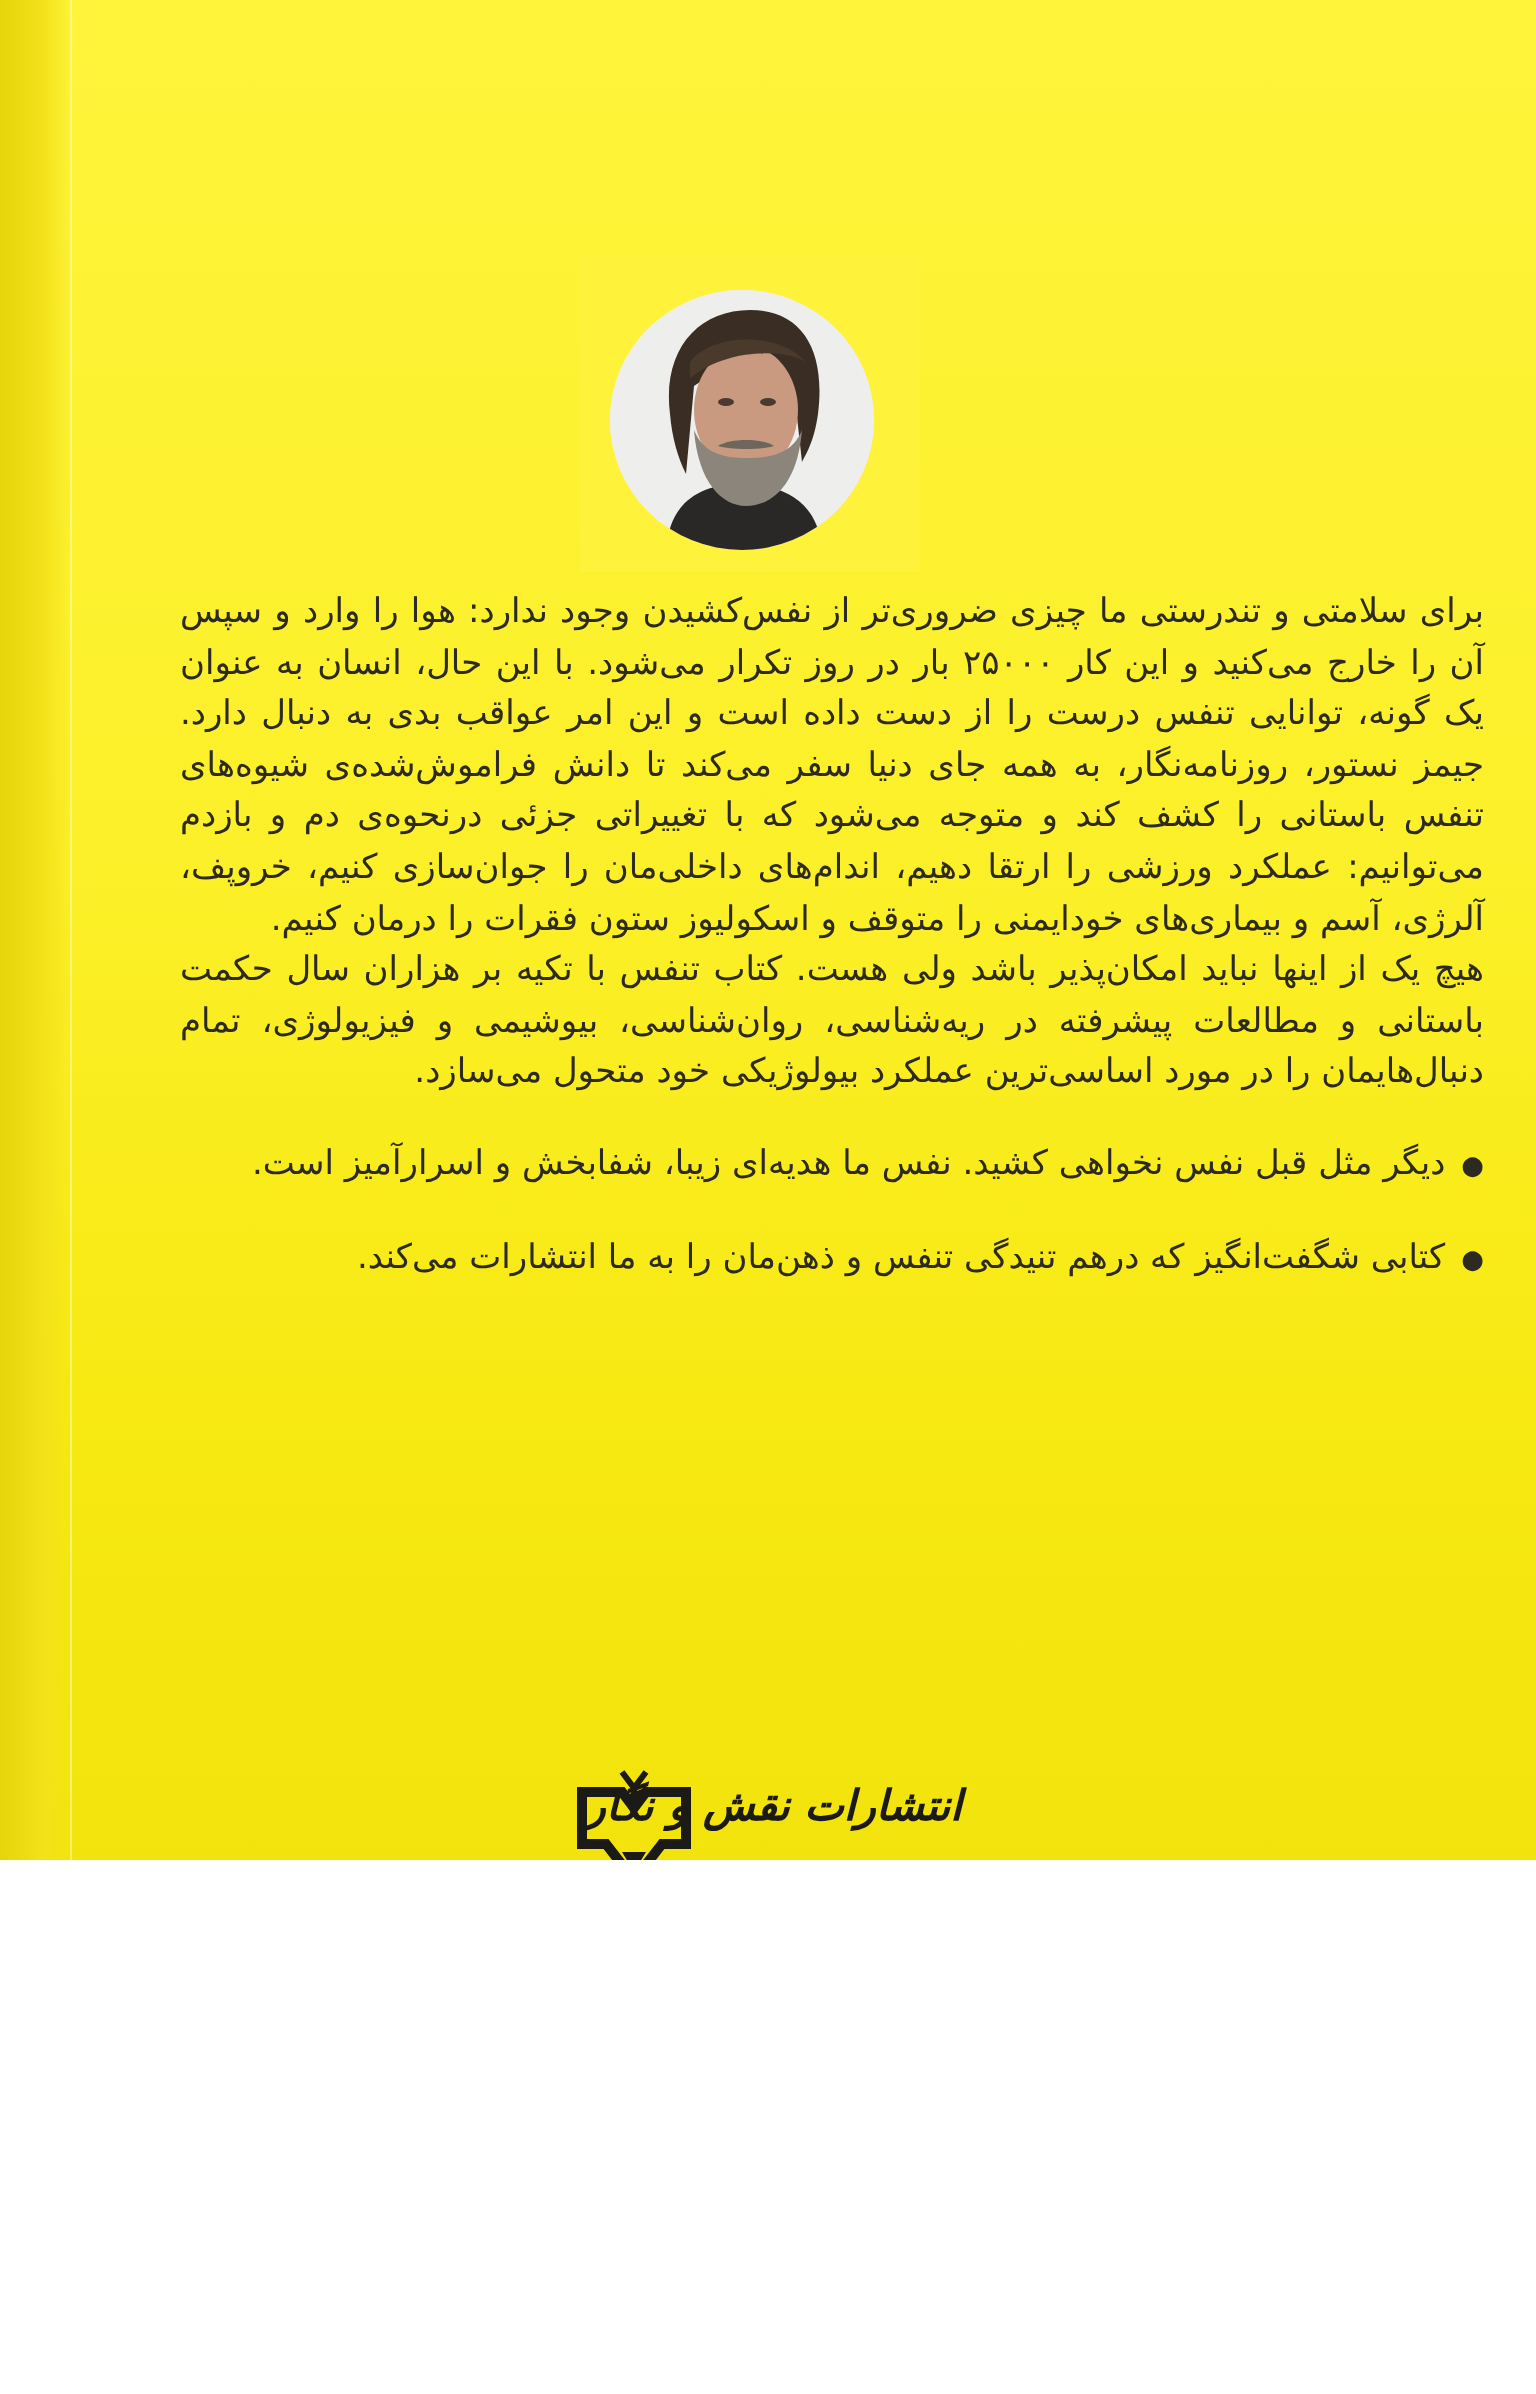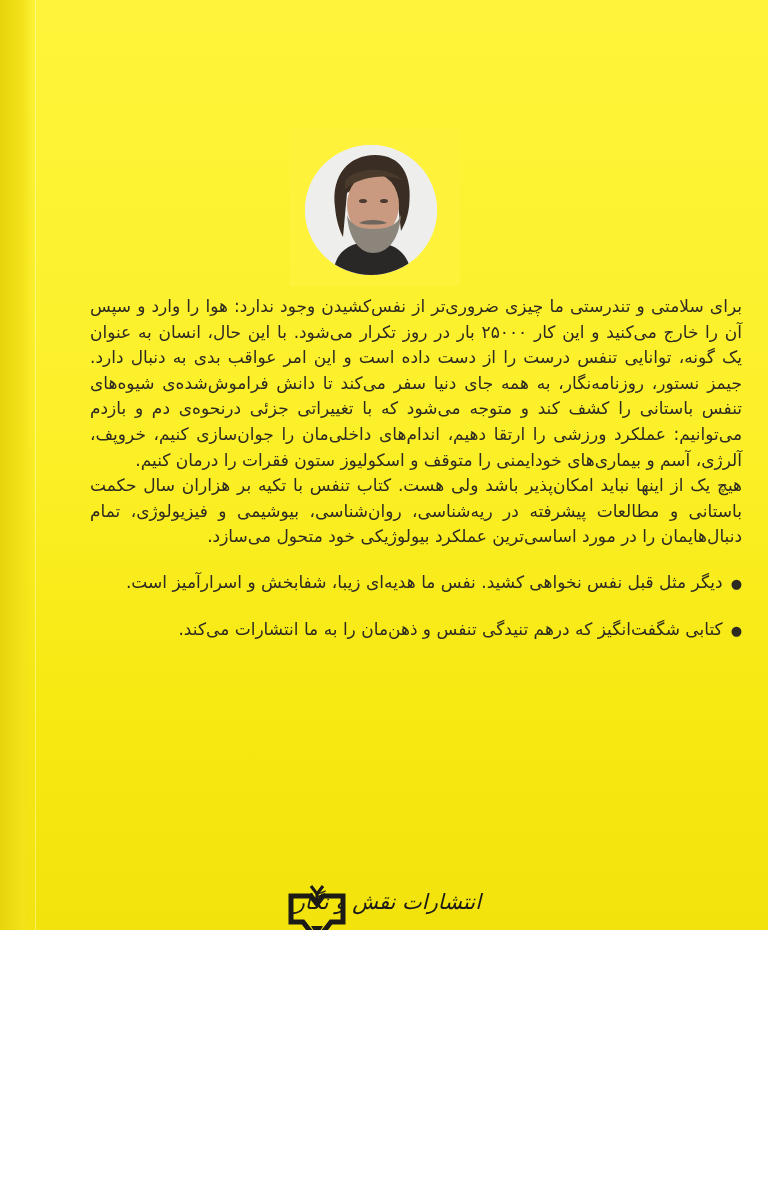--- a/index.html
+++ b/index.html
@@ -39,21 +39,21 @@
     .blurb p { margin: 0; text-align-last: right; }
     .blurb .bullet { margin-top: 20px; }
     .blurb .bullet::before { content: "\25CF"; font-size: 13px; margin-left: 8px; color: #2d2a22; }
     .publisher {
       position: absolute; left: 287px; top: 882px; width: 196px; height: 62px;
     }
     .pub-logo { position: absolute; left: 0; top: 0; width: 60px; height: 62px; }
     .pub-name {
       position: absolute; right: 2px; top: 8px;
       direction: rtl; font-family: "DejaVu Serif", serif; font-style: italic;
-      font-size: 21px; font-weight: normal; color: #1c1a16; white-space: nowrap;
+      font-size: 21px; font-weight: bold; color: #1c1a16; white-space: nowrap;
     }
     .barcode-box {
       position: absolute; left: 285px; top: 946px; width: 198px; height: 110px;
       background: #fbfbf8; border: 1px solid #6b6a63; box-sizing: border-box;
     }
     .url-bar {
       height: 22px; background: #2a2a28; color: #fbfbf8;
       font-family: "Liberation Serif", serif; font-size: 16px; line-height: 22px;
       text-align: center; letter-spacing: 0.1px; padding-left: 36px;
     }

